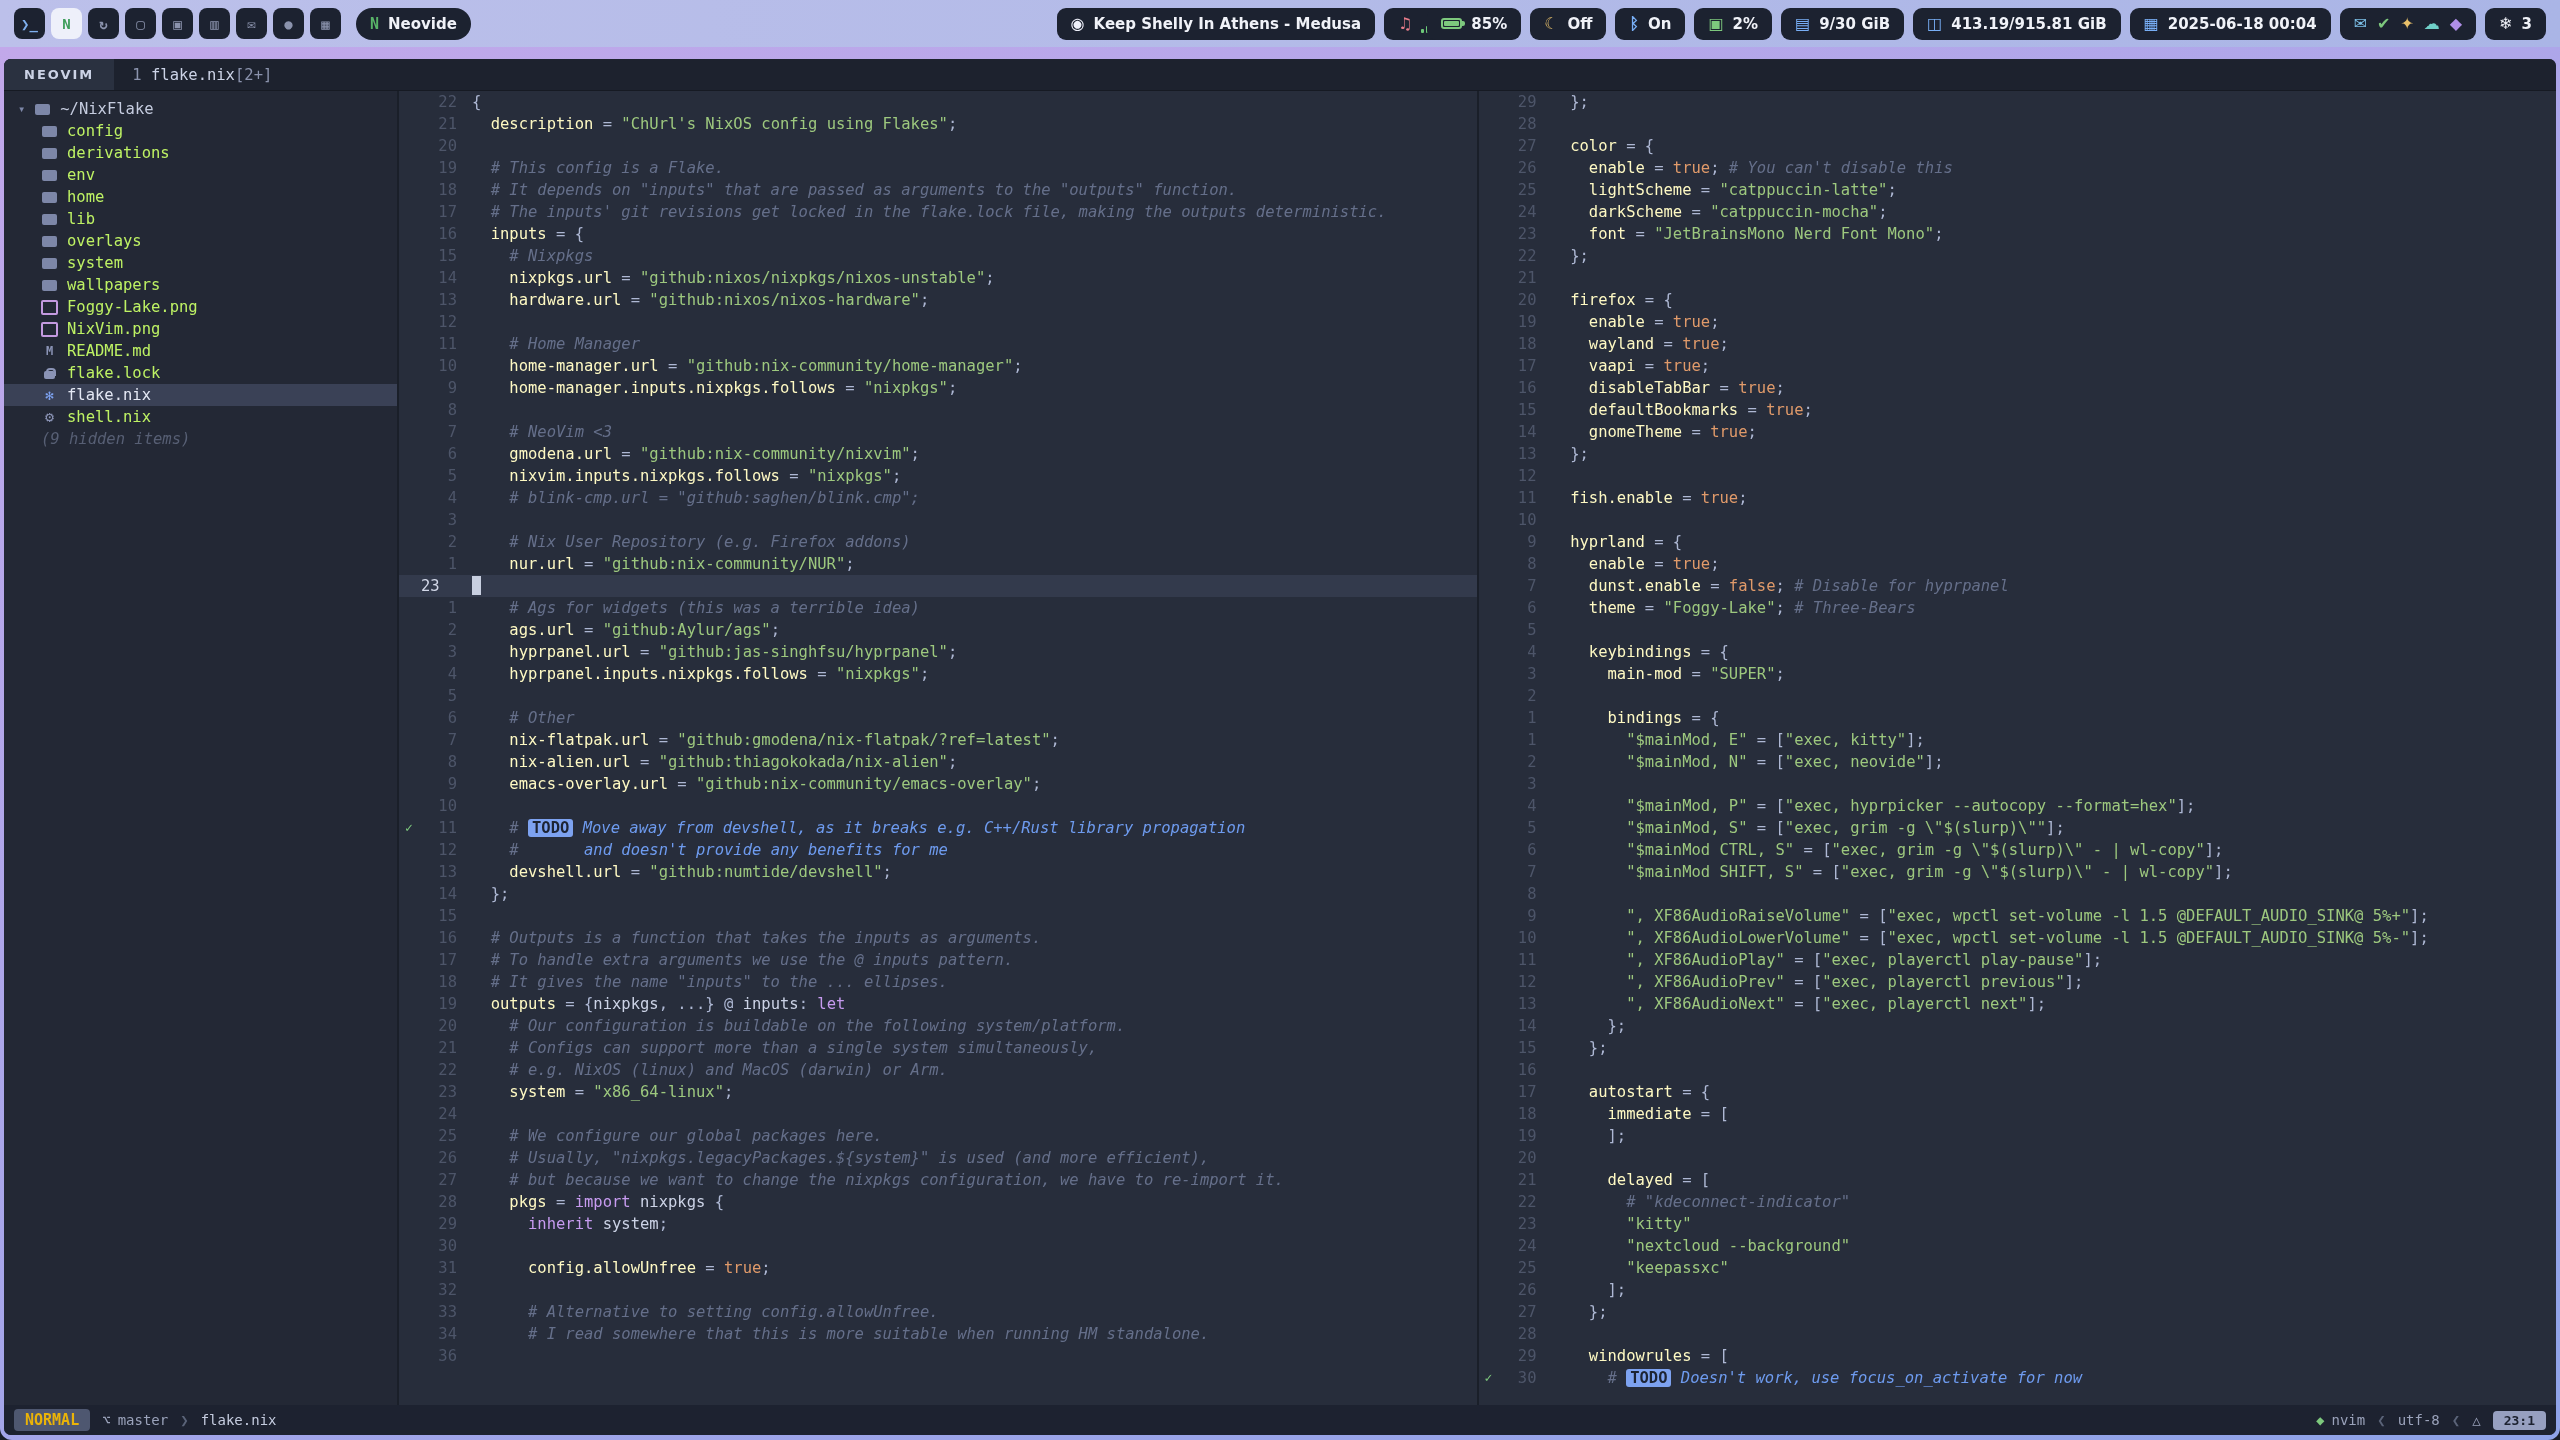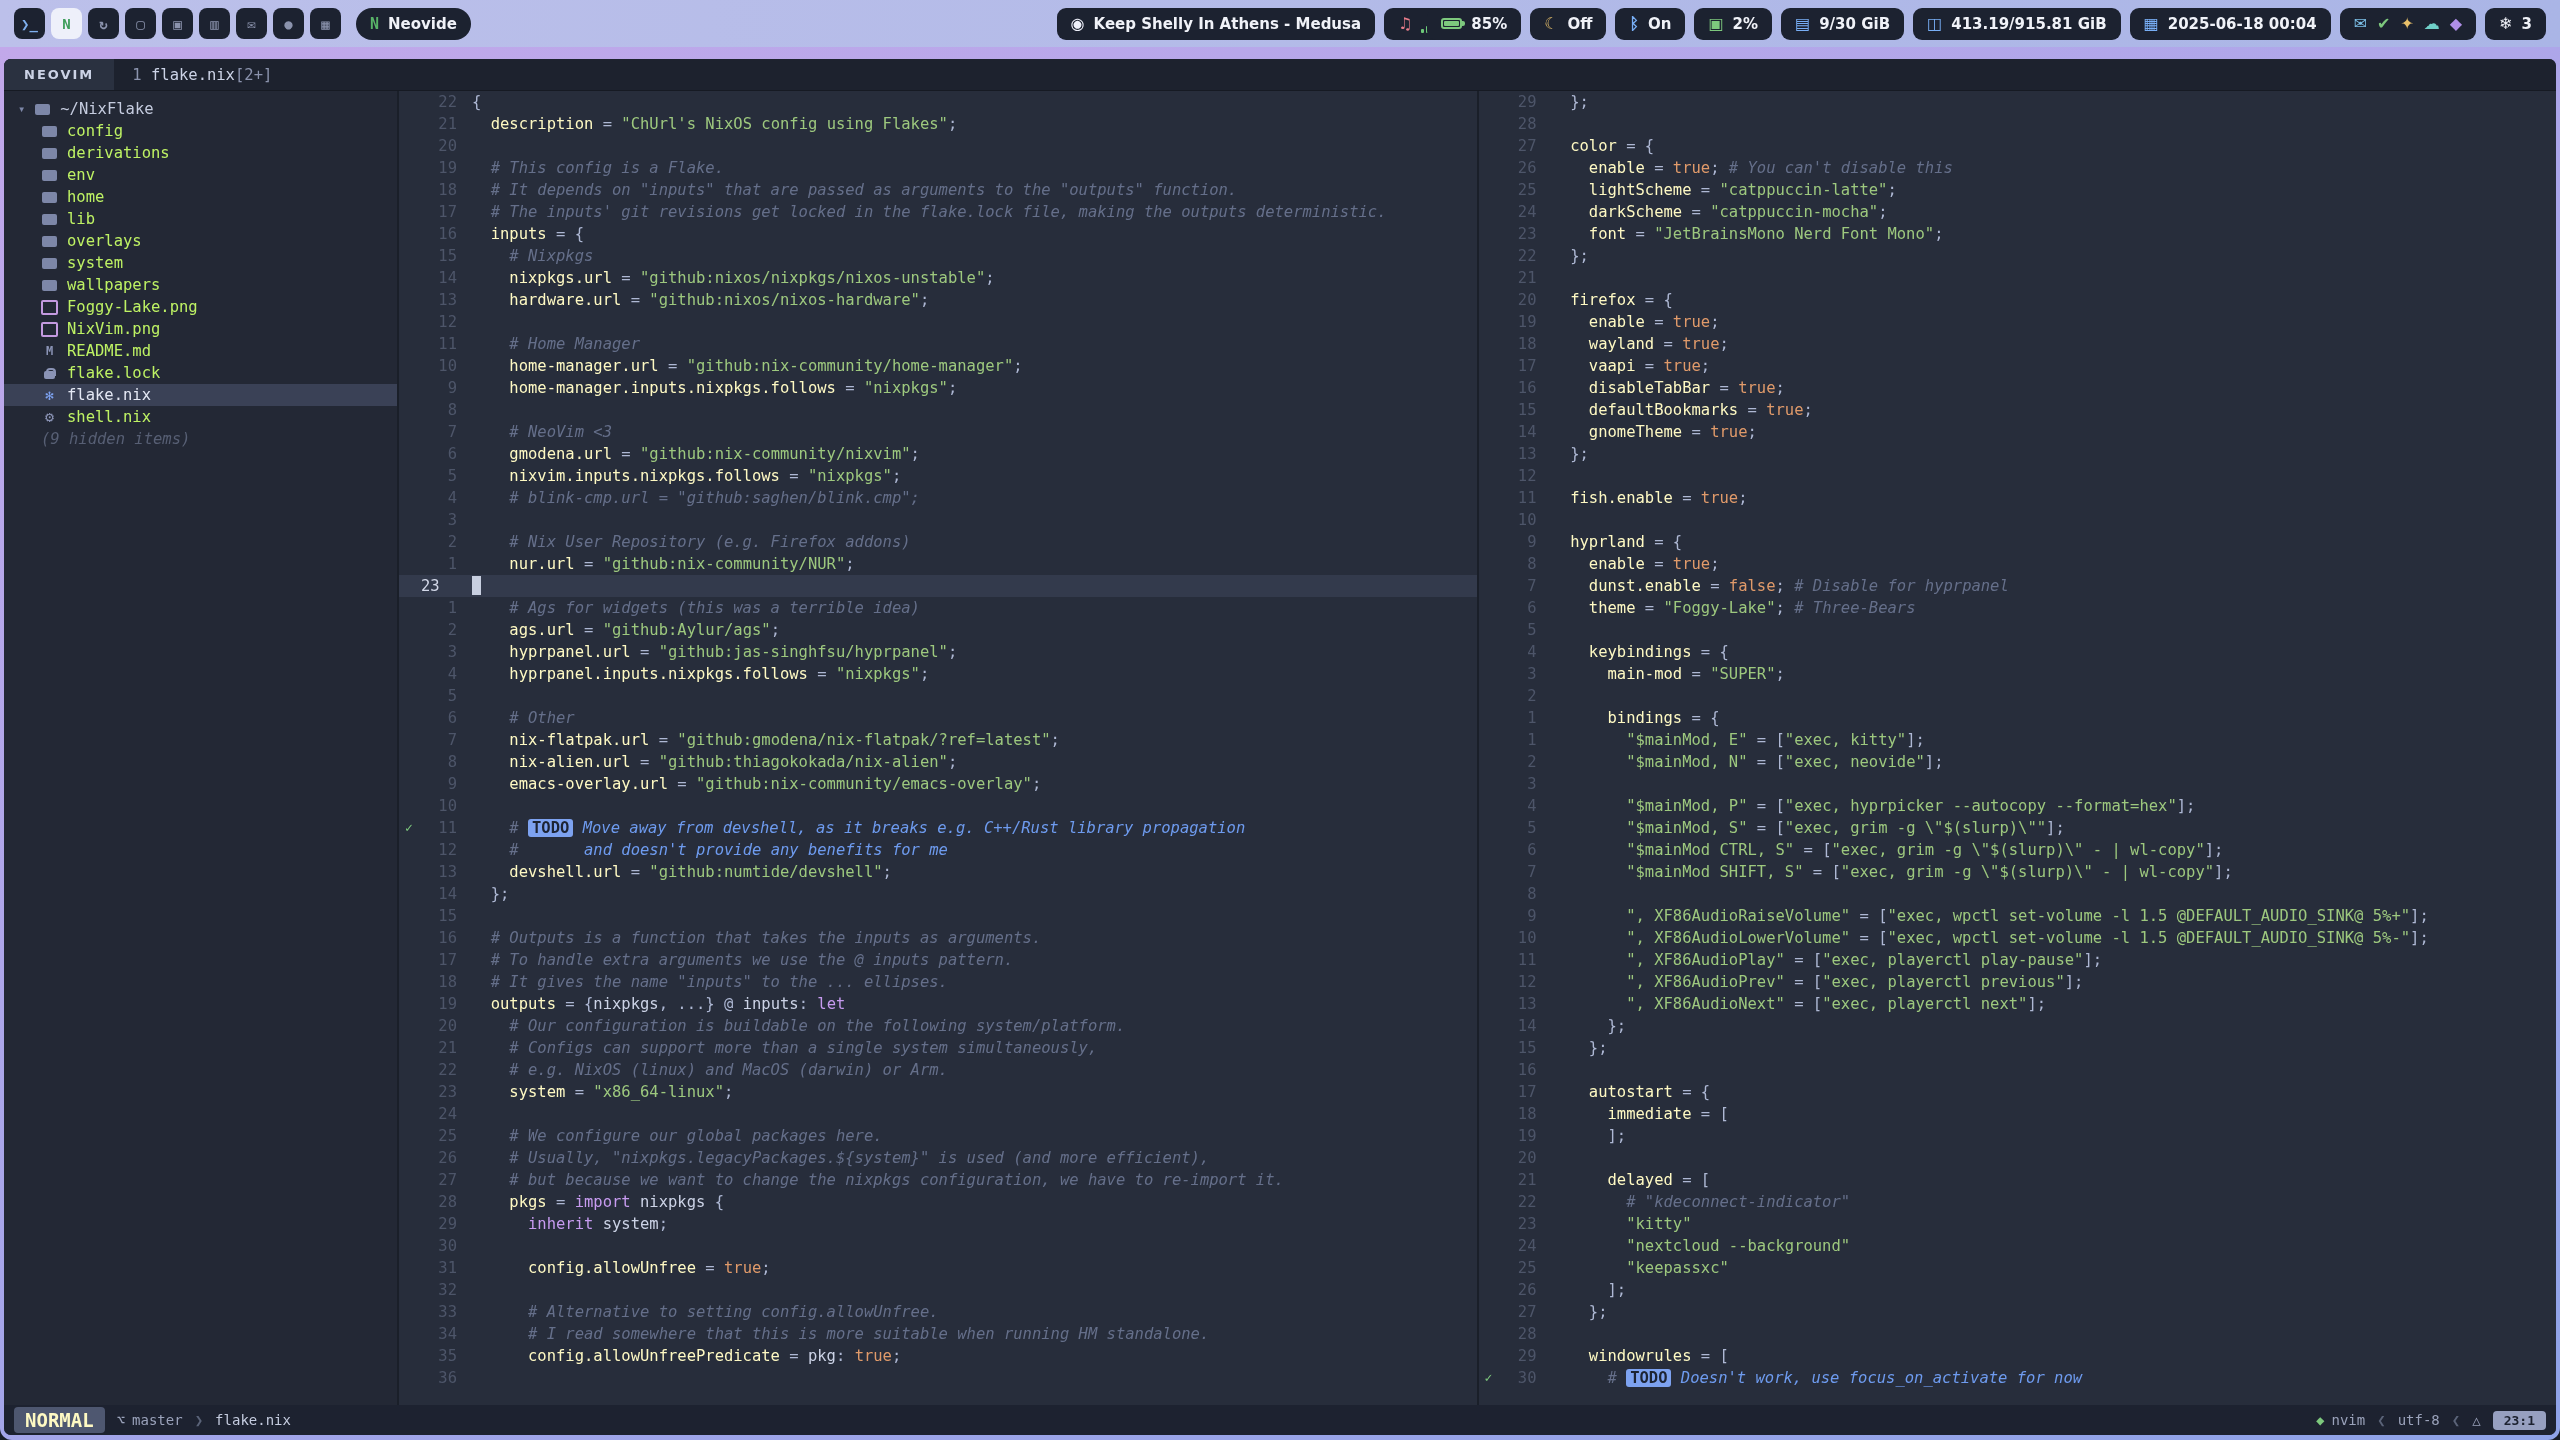--- a/index.html
+++ b/index.html
@@ -78,21 +78,21 @@
   .tk-s{color:#9dc87e}
   .tk-b{color:#e09a6a}
   .tk-o{color:#aeb8d4}
   .tk-p{color:#aeb8d4}
   .tk-w{color:#ccd3e6}
   .tk-f{color:#c79bf0}
 
   
   .statusline{flex:0 0 30px;background:#1d2230;display:flex;align-items:center;padding:0 10px;gap:12px;
               font-family:"DejaVu Sans Mono",monospace;font-size:14px;color:#9aa2ba}
-  .mode{background:#4e5770;color:#fef9c3;font-weight:bold;padding:2px 11px;border-radius:4px;font-size:19px}
+  .mode{background:#4e5770;color:#eab308;font-weight:bold;padding:2px 11px;border-radius:4px;font-size:15px}
   .seg{display:flex;align-items:center;gap:7px}
   .sep{color:#5a6378}
   .sl-right{margin-left:auto;display:flex;align-items:center;gap:12px}
   .vimicon{color:#7dc87d}
   .pos{background:#97a0c0;color:#1d2230;font-weight:bold;padding:2px 11px;border-radius:4px;font-size:13px}
   .file{color:#c5ccdf}
 </style>
 </head>
 <body>
 
@@ -328,21 +328,20 @@
               <div class="line"><span class="sign"></span><span class="lnum">25</span><span class="code"><span class="tk-c">    # We configure our global packages here.</span></span></div>
               <div class="line"><span class="sign"></span><span class="lnum">26</span><span class="code"><span class="tk-c">    # Usually, "nixpkgs.legacyPackages.${system}" is used (and more efficient),</span></span></div>
               <div class="line"><span class="sign"></span><span class="lnum">27</span><span class="code"><span class="tk-c">    # but because we want to change the nixpkgs configuration, we have to re-import it.</span></span></div>
               <div class="line"><span class="sign"></span><span class="lnum">28</span><span class="code"><span class="tk-k">    pkgs</span><span class="tk-o"> = </span><span class="tk-f">import</span><span class="tk-w"> nixpkgs </span><span class="tk-p">{</span></span></div>
               <div class="line"><span class="sign"></span><span class="lnum">29</span><span class="code"><span class="tk-f">      inherit</span><span class="tk-w"> system</span><span class="tk-p">;</span></span></div>
               <div class="line"><span class="sign"></span><span class="lnum">30</span><span class="code"></span></div>
               <div class="line"><span class="sign"></span><span class="lnum">31</span><span class="code"><span class="tk-k">      config.allowUnfree</span><span class="tk-o"> = </span><span class="tk-b">true</span><span class="tk-p">;</span></span></div>
               <div class="line"><span class="sign"></span><span class="lnum">32</span><span class="code"></span></div>
               <div class="line"><span class="sign"></span><span class="lnum">33</span><span class="code"><span class="tk-c">      # Alternative to setting config.allowUnfree.</span></span></div>
               <div class="line"><span class="sign"></span><span class="lnum">34</span><span class="code"><span class="tk-c">      # I read somewhere that this is more suitable when running HM standalone.</span></span></div>
-              <div class="line"><span class="sign"></span><span class="lnum">35</span><span class="code"><span class="tk-k">      config.allowUnfreePredicate</span><span class="tk-o"> = </span><span class="tk-w">pkg</span><span class="tk-o">: </span><span class="tk-b">true</span><span class="tk-p">;</span></span></div>
               <div class="line"><span class="sign"></span><span class="lnum">36</span><span class="code"></span></div>
             </div>
           <div class="pane">
               <div class="line"><span class="sign"></span><span class="lnum">29</span><span class="code"><span class="tk-p">  };</span></span></div>
               <div class="line"><span class="sign"></span><span class="lnum">28</span><span class="code"></span></div>
               <div class="line"><span class="sign"></span><span class="lnum">27</span><span class="code"><span class="tk-k">  color</span><span class="tk-o"> = </span><span class="tk-p">{</span></span></div>
               <div class="line"><span class="sign"></span><span class="lnum">26</span><span class="code"><span class="tk-k">    enable</span><span class="tk-o"> = </span><span class="tk-b">true</span><span class="tk-p">; </span><span class="tk-c"># You can't disable this</span></span></div>
               <div class="line"><span class="sign"></span><span class="lnum">25</span><span class="code"><span class="tk-k">    lightScheme</span><span class="tk-o"> = </span><span class="tk-s">"catppuccin-latte"</span><span class="tk-p">;</span></span></div>
               <div class="line"><span class="sign"></span><span class="lnum">24</span><span class="code"><span class="tk-k">    darkScheme</span><span class="tk-o"> = </span><span class="tk-s">"catppuccin-mocha"</span><span class="tk-p">;</span></span></div>
               <div class="line"><span class="sign"></span><span class="lnum">23</span><span class="code"><span class="tk-k">    font</span><span class="tk-o"> = </span><span class="tk-s">"JetBrainsMono Nerd Font Mono"</span><span class="tk-p">;</span></span></div>

